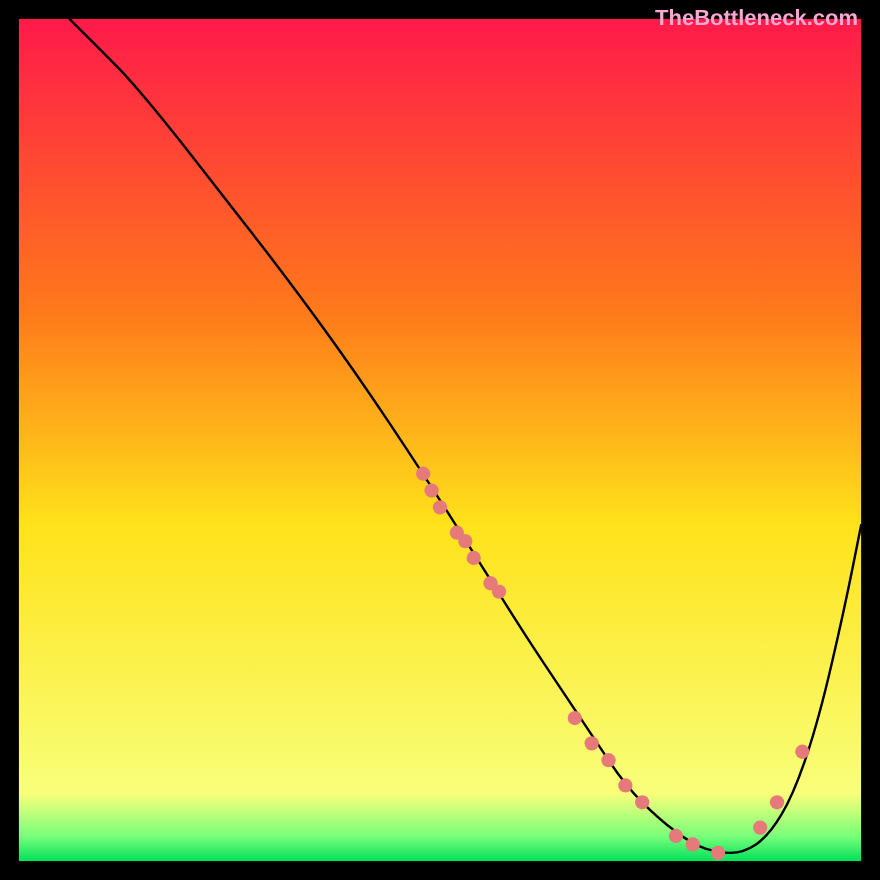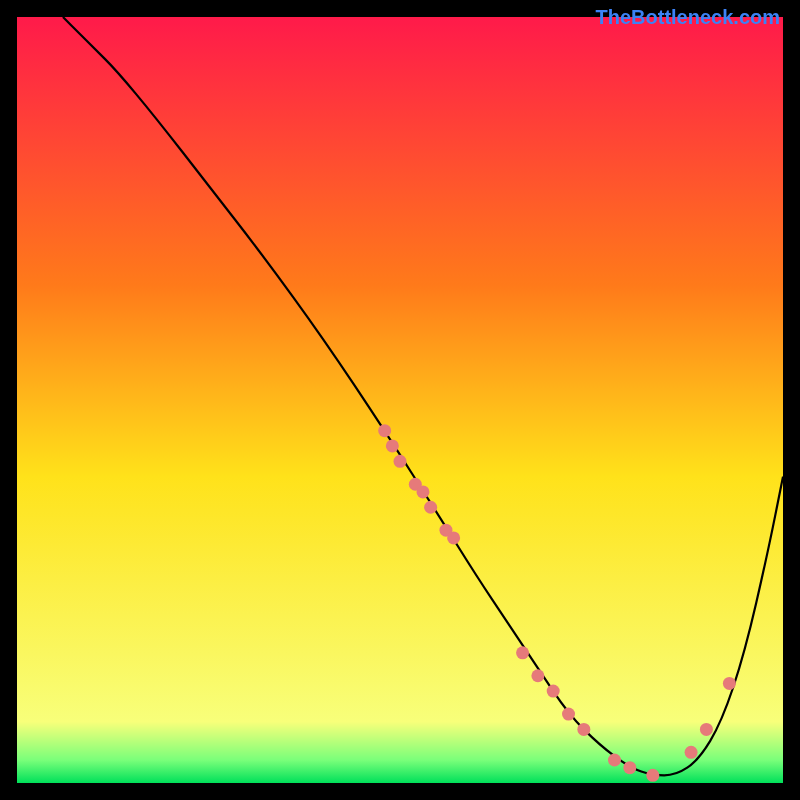--- a/index.html
+++ b/index.html
@@ -8,21 +8,21 @@
     background: #000;
     width: 800px;
     height: 800px;
     position: relative;
     font-family: Arial, sans-serif;
   }
   .watermark {
     position: absolute;
     top: 6px;
     right: 20px;
-    color: #3b82f6;
+    color: #f9a8d4;
     font-size: 20px;
     font-weight: bold;
     z-index: 10;
   }
   .plot-area {
     position: absolute;
     left: 17px;
     top: 17px;
     width: 766px;
     height: 766px;

